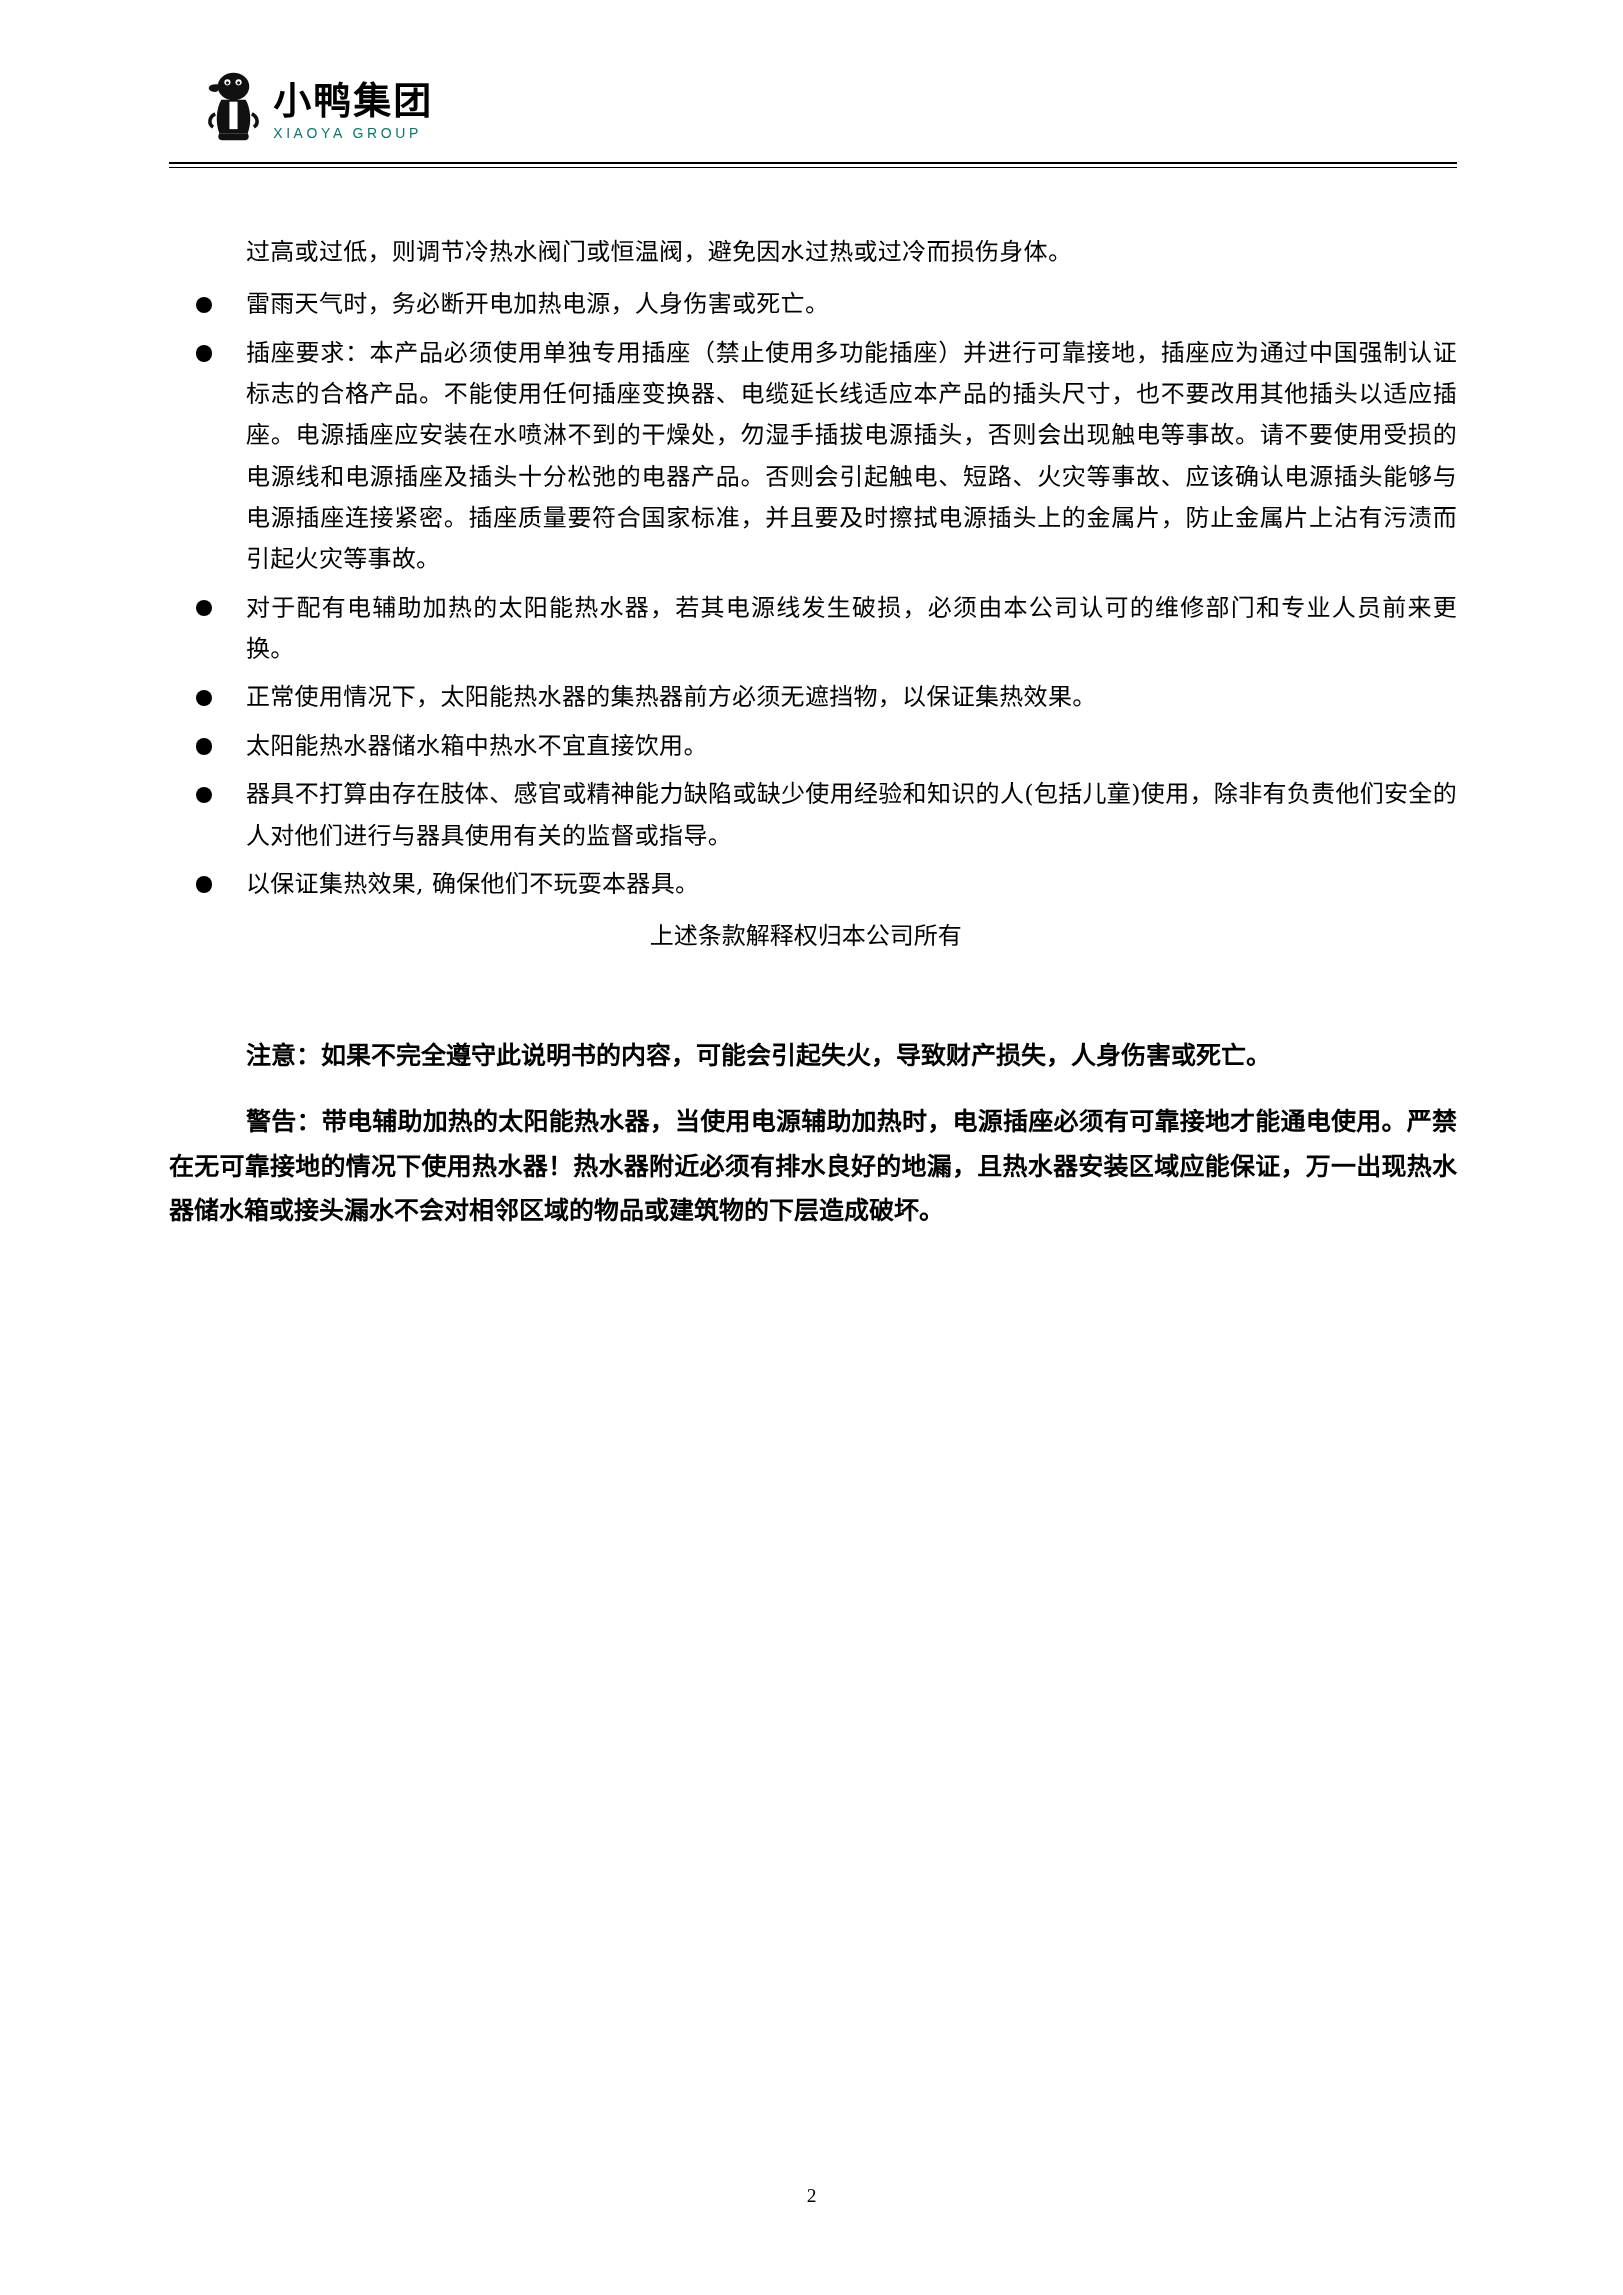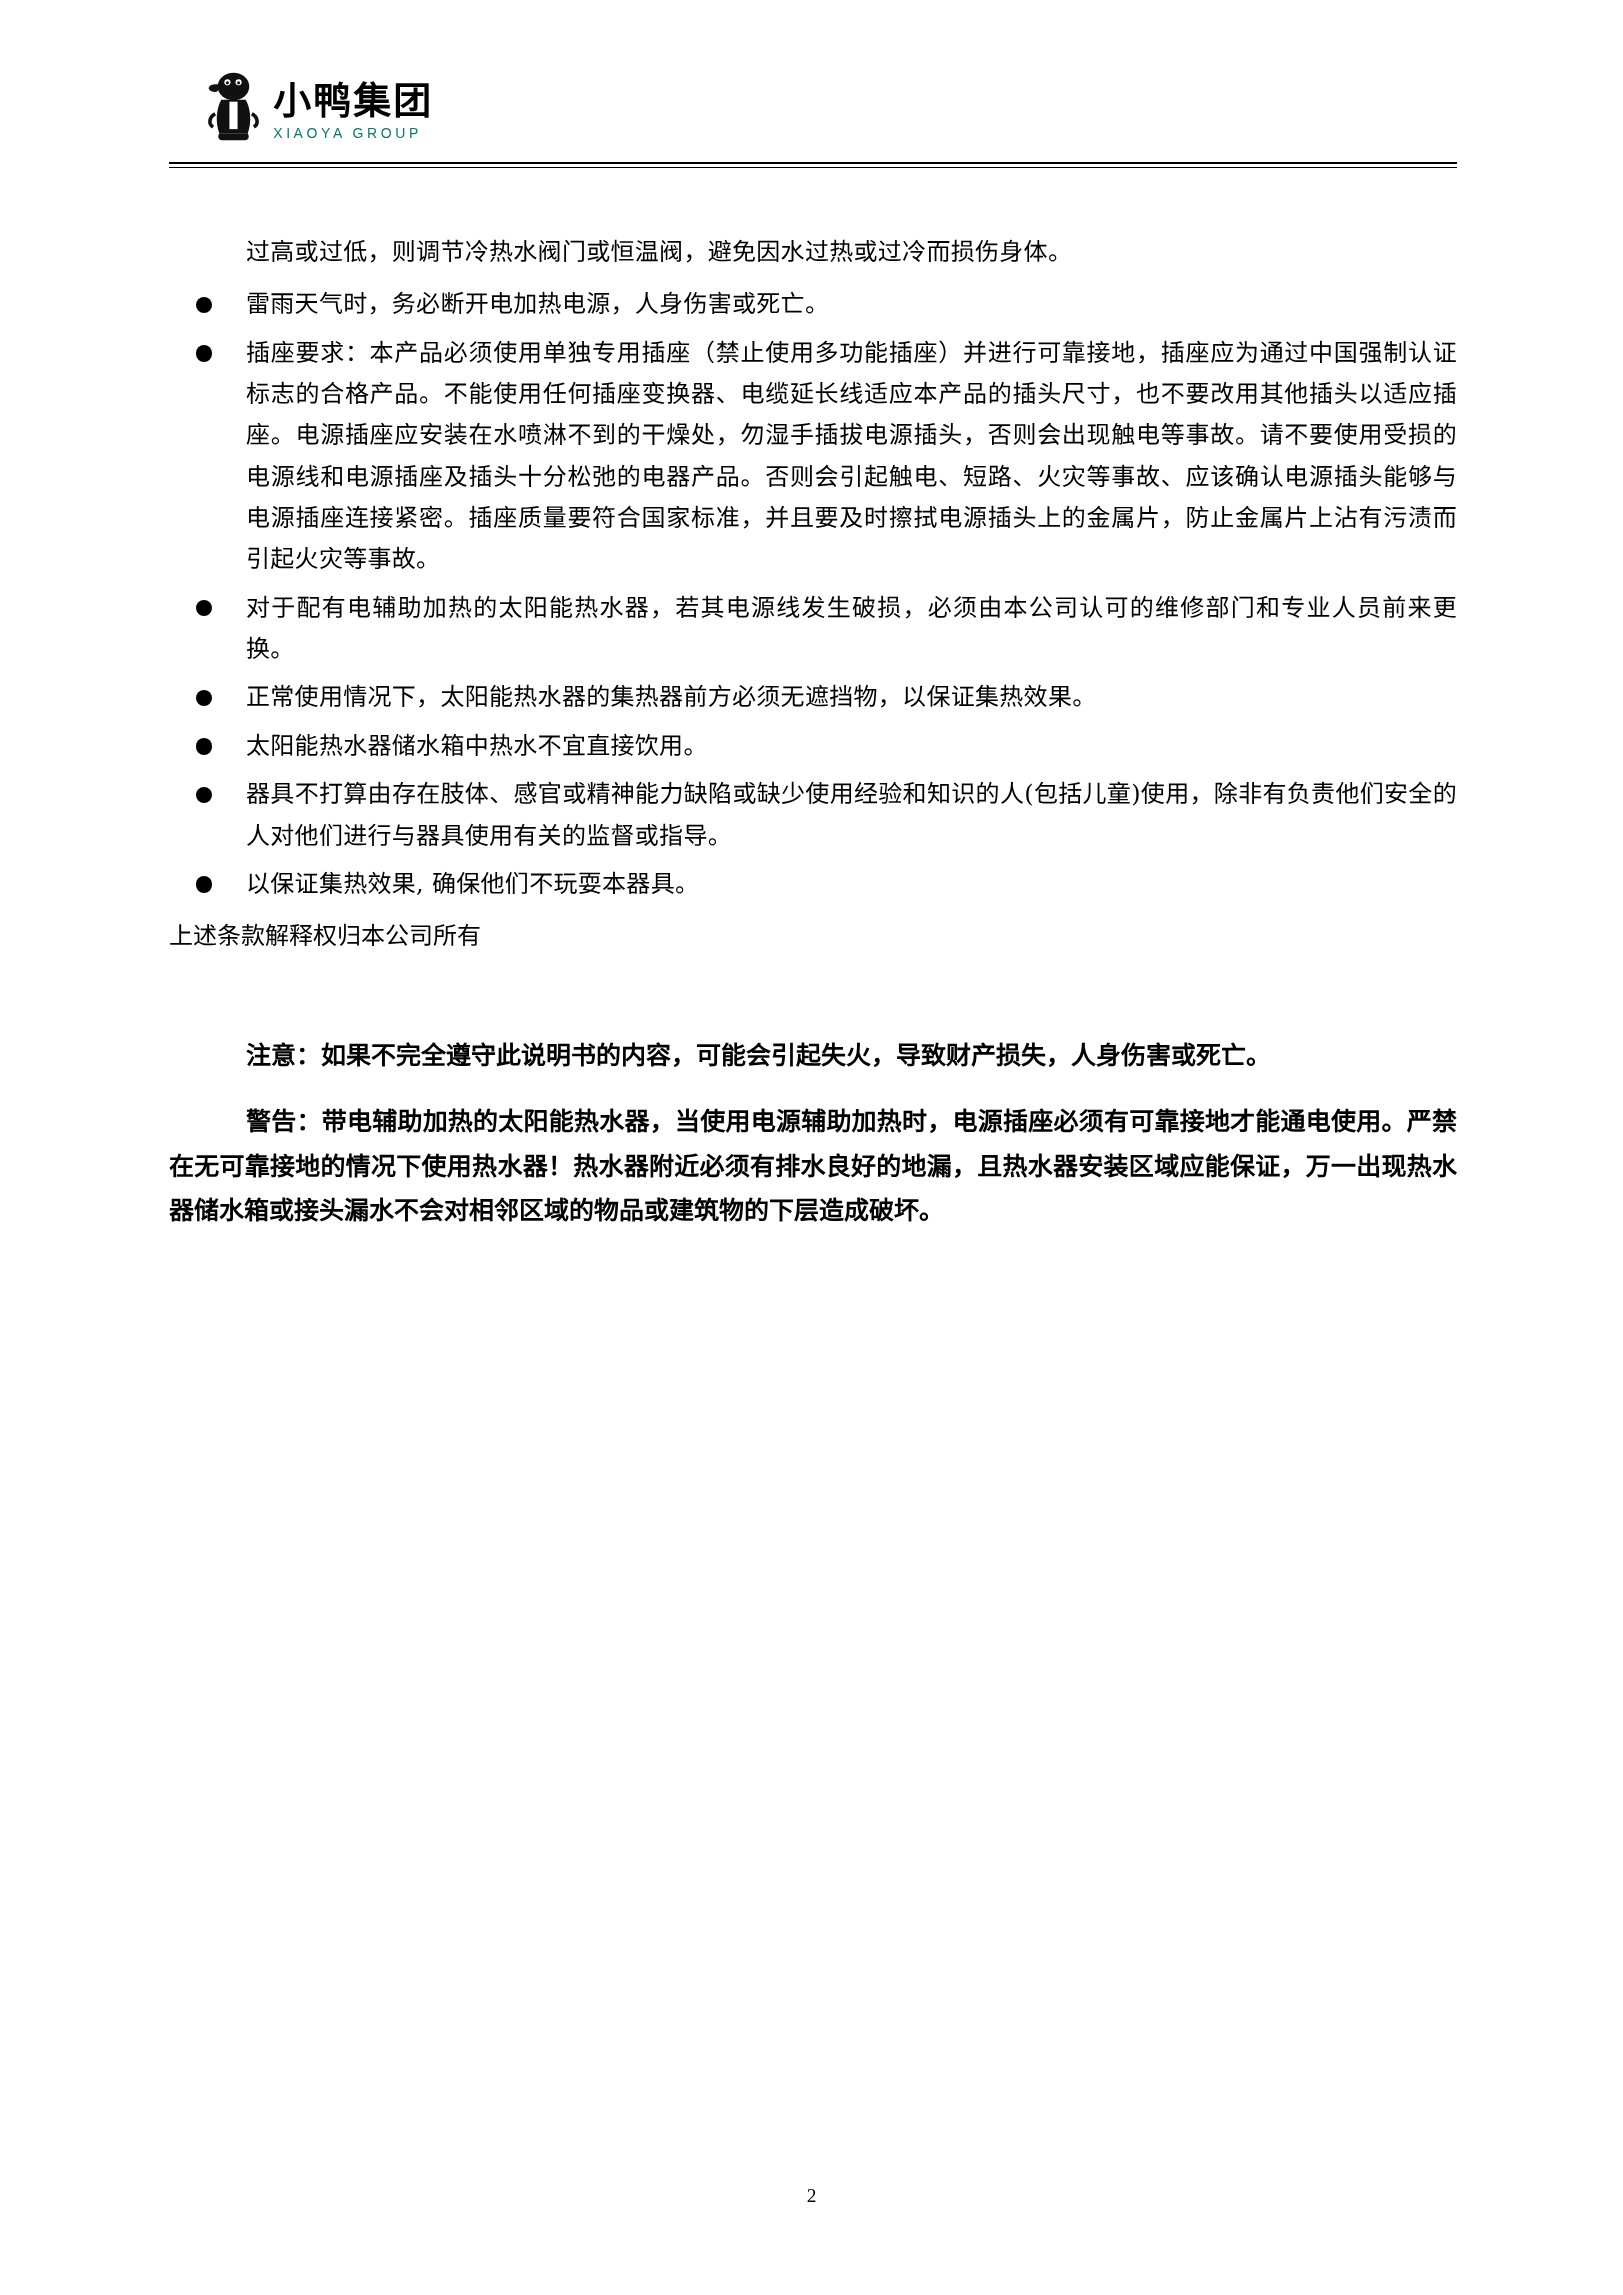--- a/index.html
+++ b/index.html
@@ -106,21 +106,21 @@
   .bullet-dot {
     position: absolute;
     left: 26.6px;
     top: 12.3px;
     width: 16.4px;
     height: 16.4px;
     border-radius: 50%;
     background: #000;
   }
   .right-note {
-    text-align: left;
+    text-align: center;
     font-size: 24px;
     line-height: 1.72;
     margin-top: 11.2px;
     padding-right: 14.3px;
   }
 
   .notice-block {
     margin-top: 76px;
   }
   .notice-para {

